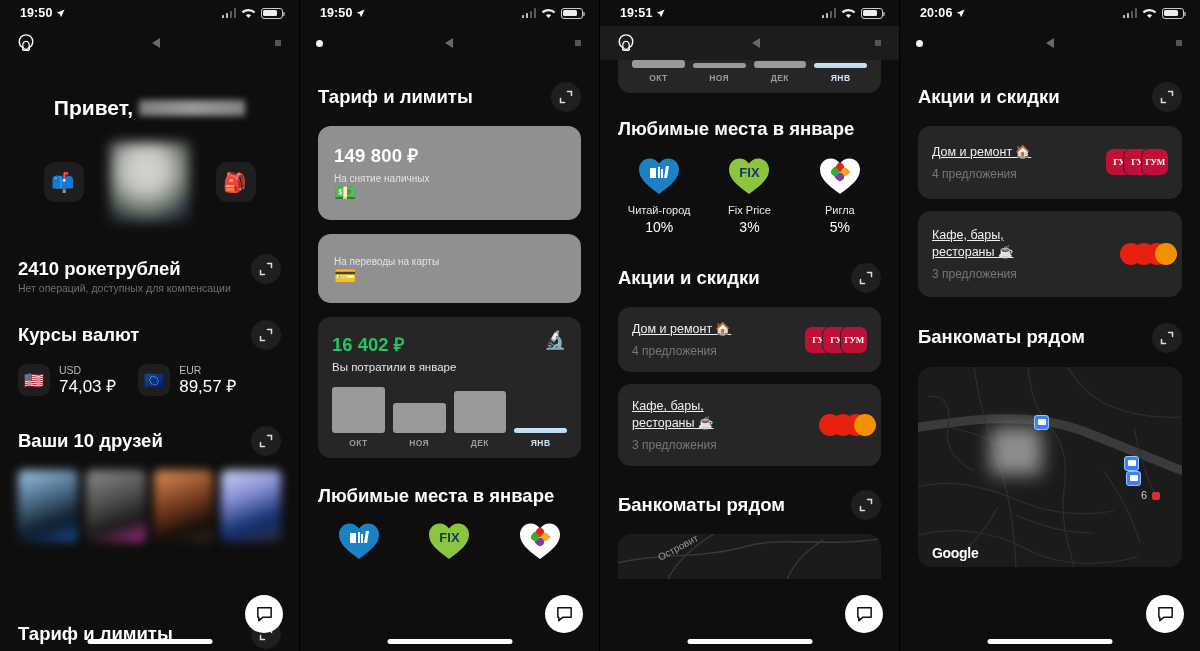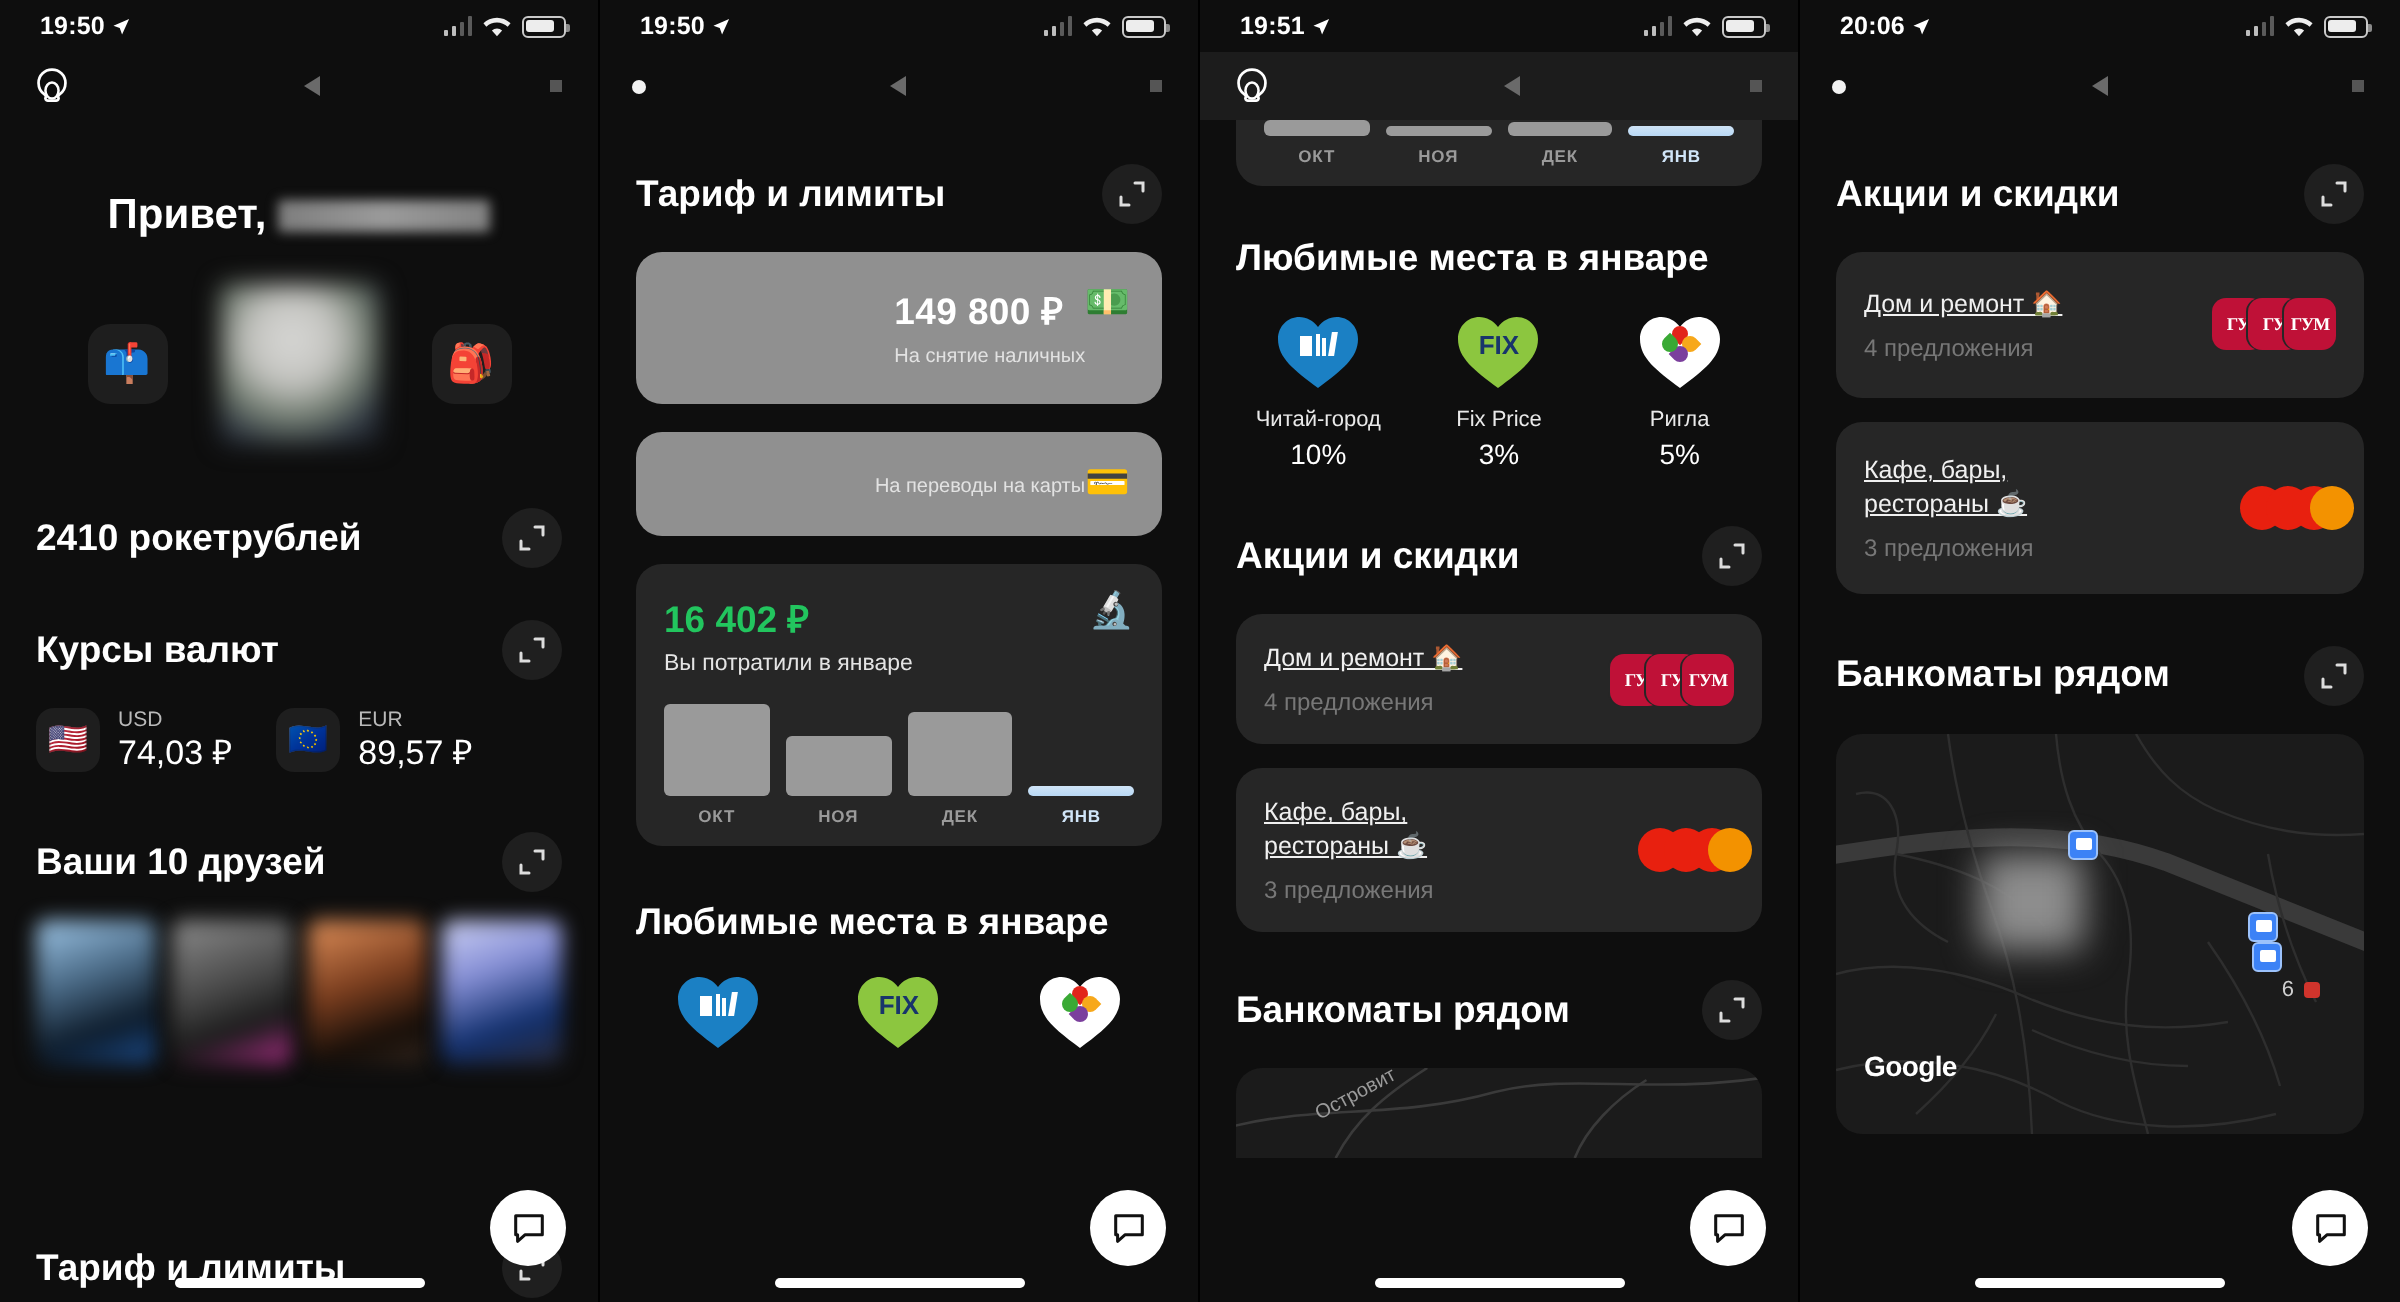--- a/index.html
+++ b/index.html
@@ -100,21 +100,21 @@
   .friends { display:flex; gap:8px; padding: 0 18px; }
   .friend { width:63px;height:72px;border-radius:6px; filter: blur(5px); }
   .f1 { background: linear-gradient(160deg,#9fc7e8 0%, #4a6a86 40%, #0d1b2a 72%, #1d4f91 100%); }
   .f2 { background: linear-gradient(160deg,#8d8d8d 0%, #4a4a4a 45%, #1a1a1a 72%, #b0308a 100%); }
   .f3 { background: linear-gradient(160deg,#e0905a 0%, #7a3d1e 45%, #140d08 78%, #3a2a20 100%); }
   .f4 { background: linear-gradient(160deg,#cfd3f5 0%, #8790d6 35%, #12306e 70%, #2a2a38 100%); }
 
   
   .card-lim {
     margin: 0 18px 14px; background:#909090; border-radius:13px;
-    padding: 16px 16px 18px; display:flex; align-items:flex-start; justify-content:flex-end;
+    padding: 16px 16px 18px; display:flex; align-items:flex-start; justify-content:space-between;flex-direction:column;
   }
   .lim-amount { color:#fff; font-size:18.5px; font-weight:bold; letter-spacing:.2px; }
   .lim-sub { color:#e2e2e2; font-size:10px; margin-top:6px; }
   .lim-emoji { font-size:18px; line-height:1; }
 
   
   .card-ana { margin: 0 18px; background:#262626; border-radius:13px; padding: 14px 14px 10px; }
   .ana-top { display:flex; align-items:flex-start; justify-content:space-between; }
   .ana-amount { color:#22c55e; font-size:18.5px; font-weight:bold; }
   .ana-sub { color:#e4e4e4; font-size:11.5px; margin-top:5px; }
@@ -154,21 +154,21 @@
 
   
   .mapcard { margin: 0 18px; height:200px; border-radius:13px; overflow:hidden; position:relative; background:#1b1b1b; }
   .mapcard.clipped { height: 45px; border-radius:13px 13px 0 0; }
   .map-svg { position:absolute; inset:0; width:100%; height:100%; }
   .map-blur { position:absolute; left:72px; top:60px; width:52px;height:48px;
               background:#8d8d8d; filter:blur(9px); border-radius:6px; }
   .pin { position:absolute; width:15px;height:15px;border-radius:3px;background:#3c82f6;
          border:1.5px solid #9cc2fb; display:flex;align-items:center;justify-content:center; }
   .pin::after { content:''; width:8px;height:6px;background:#fff;border-radius:1px; }
-  .map-g { position:absolute; left:14px; bottom:26px; color:#fff; font-size:14px; font-weight:bold; letter-spacing:-.3px; }
+  .map-g { position:absolute; left:14px; bottom:6px; color:#fff; font-size:14px; font-weight:bold; letter-spacing:-.3px; }
   .map-six { position:absolute; right:22px; bottom:66px; color:#d0d0d0; font-size:11px; }
   .map-six i { display:inline-block;width:8px;height:8px;border-radius:2px;background:#d0342c;margin-left:5px;vertical-align:middle; }
   .map-label { position:absolute; color:#9a9a9a; font-size:10px; transform: rotate(-28deg); }
 
   
   .fab {
     position:absolute; right:16px; bottom:18px; width:38px;height:38px;border-radius:50%;
     background:#fff; display:flex;align-items:center;justify-content:center; z-index:20;
   }
   .fab svg { width:19px;height:19px; }
@@ -228,20 +228,21 @@
     </div>
 
     <div class="sec-head" style="margin-top:32px;margin-bottom:4px;">
       <div class="sec-title">2410 рокетрублей</div>
       <div class="expand-btn">
         <svg viewBox="0 0 14 14">
             <path d="M8.5 1.5h4v4M5.5 12.5h-4v-4" fill="none" stroke="#ddd" stroke-width="1.5" stroke-linecap="round"></path>
           </svg>
       </div>
     </div>
+    <div class="rocket-sub">Нет операций, доступных для компенсации</div>
 
     <div class="sec-head" style="margin-top:26px;">
       <div class="sec-title">Курсы валют</div>
       <div class="expand-btn">
         <svg viewBox="0 0 14 14">
             <path d="M8.5 1.5h4v4M5.5 12.5h-4v-4" fill="none" stroke="#ddd" stroke-width="1.5" stroke-linecap="round"></path>
           </svg>
       </div>
     </div>
     <div class="cur-row">

